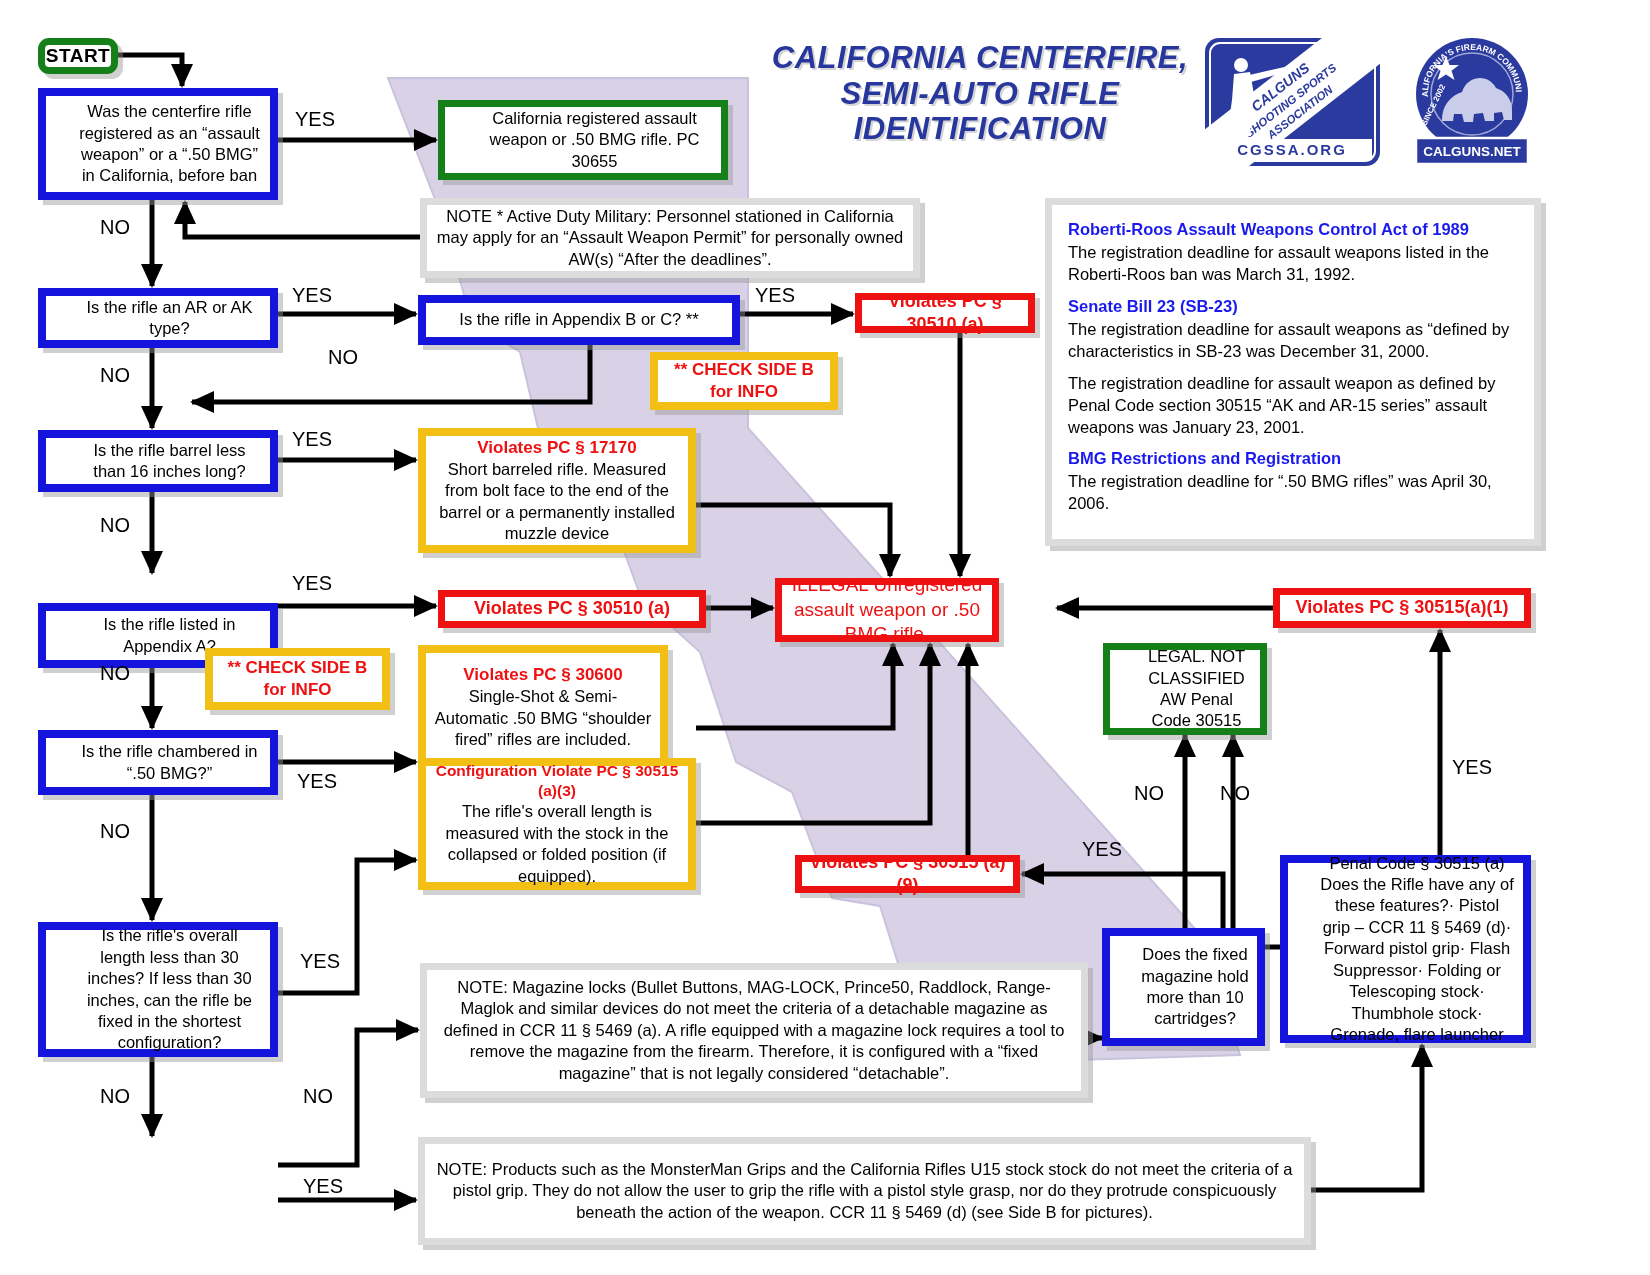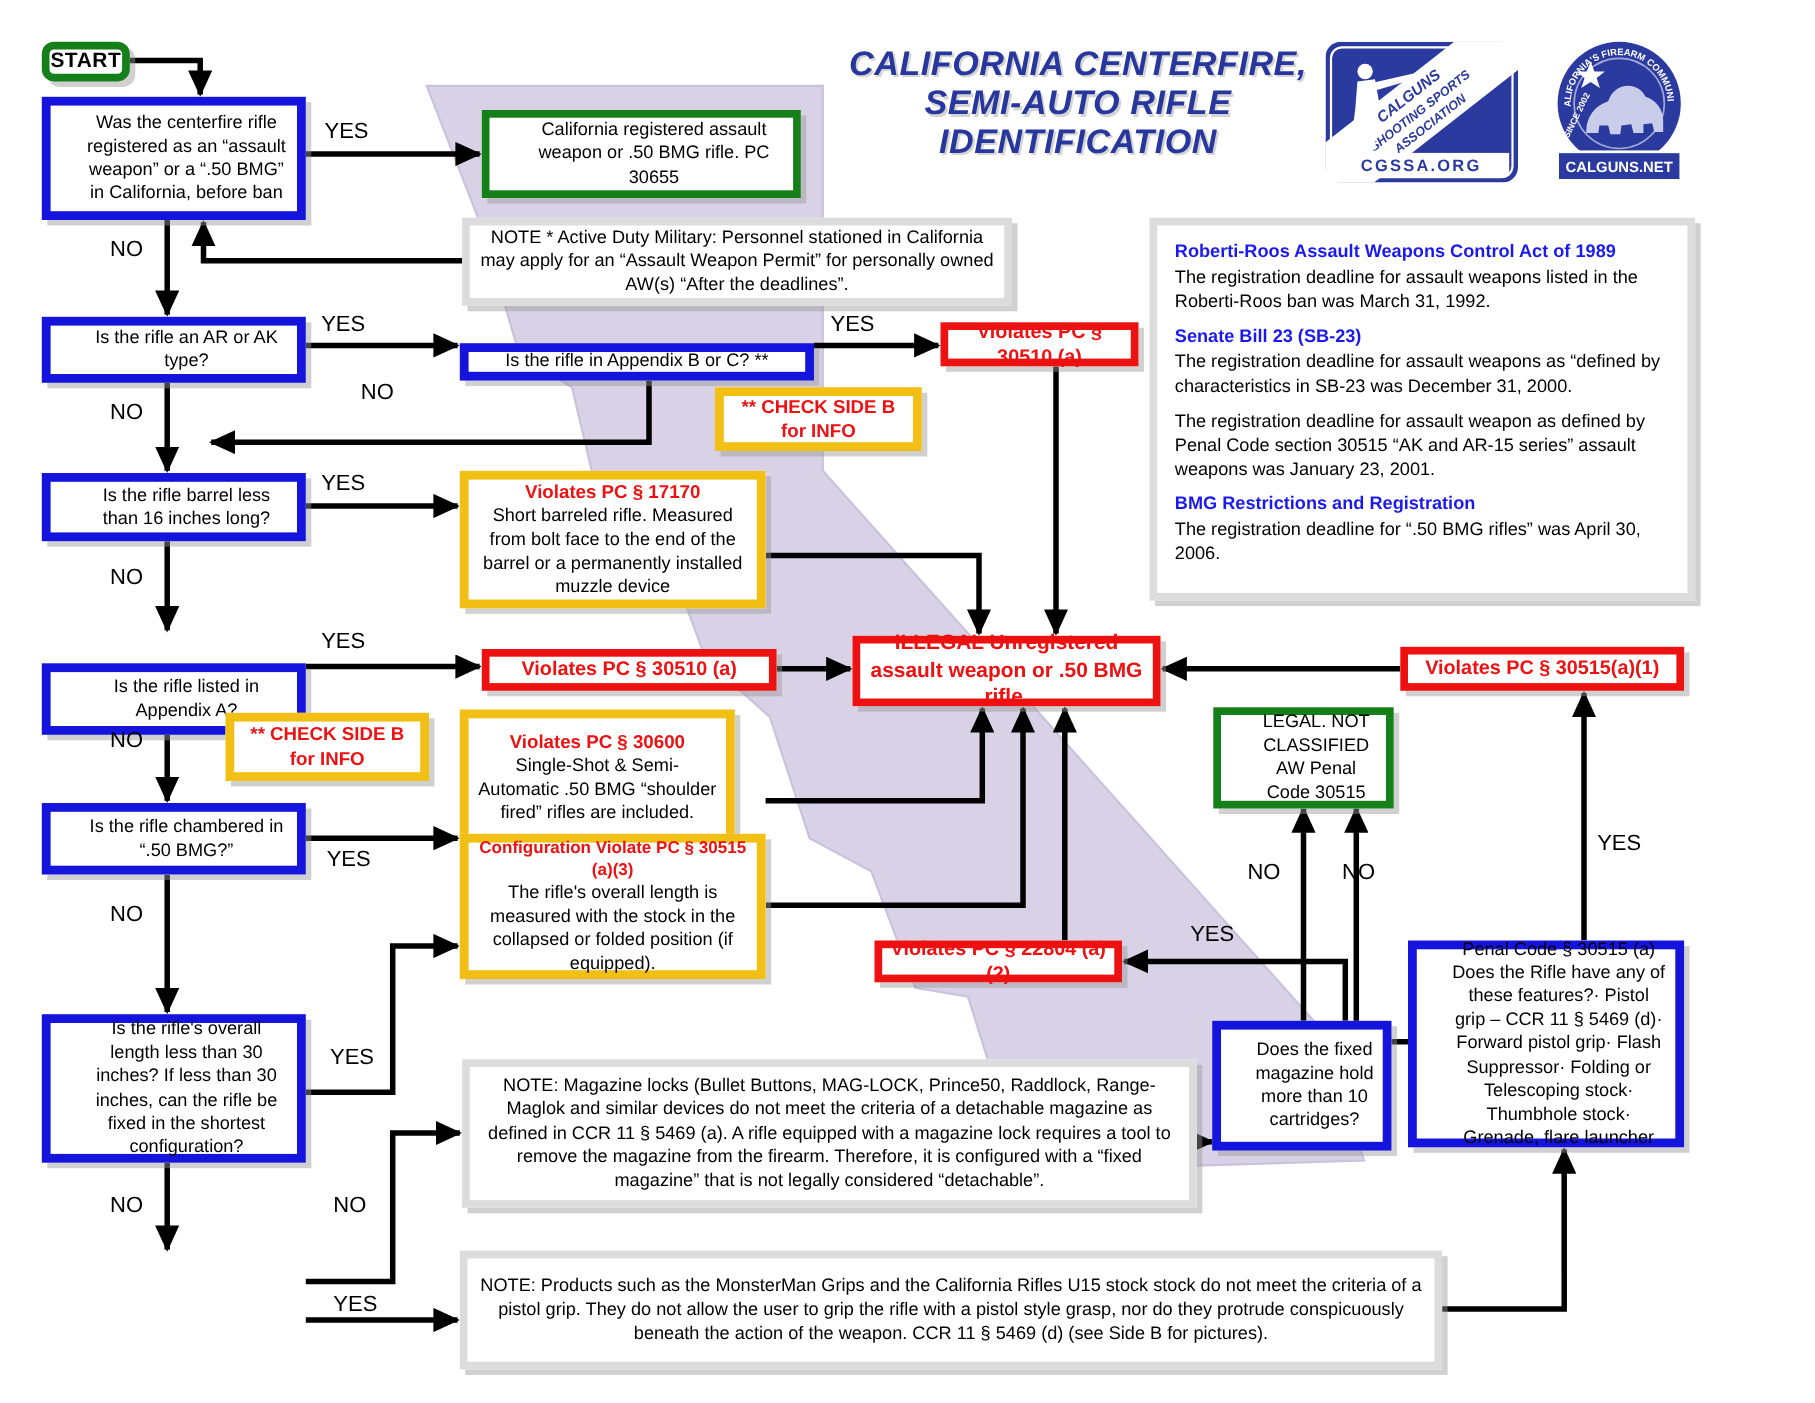--- a/index.html
+++ b/index.html
@@ -134,58 +134,58 @@
   <div class="box b-green start-box" style="left:38px;top:38px;width:80px;height:36px">START</div>
 
   <div class="box b-blue q" style="left:38px;top:88px;width:240px;height:112px">Was the centerfire rifle registered as an “assault weapon” or a “.50 BMG” in California, before ban</div>
 
   <div class="box b-green q" style="left:438px;top:100px;width:290px;height:80px">California registered assault weapon or .50 BMG rifle. PC 30655</div>
 
   <div class="box b-gray note" style="left:420px;top:198px;width:500px;height:80px">NOTE * Active Duty Military: Personnel stationed in California may apply for an “Assault Weapon Permit” for personally owned AW(s) “After the deadlines”.</div>
 
   <div class="box b-blue q" style="left:38px;top:288px;width:240px;height:60px">Is the rifle an AR or AK type?</div>
 
-  <div class="box b-blue q" style="left:418px;top:312px;width:322px;height:34px;padding:2px 6px">Is the rifle in Appendix B or C? **</div>
+  <div class="box b-blue q" style="left:418px;top:295px;width:322px;height:50px;padding:2px 6px">Is the rifle in Appendix B or C? **</div>
 
   <div class="box b-red t-red-big" style="left:855px;top:293px;width:180px;height:40px;padding:2px 6px">Violates PC § 30510 (a)</div>
 
   <div class="box b-gold t-red" style="left:650px;top:352px;width:188px;height:58px;font-size:17px">** CHECK SIDE B for INFO</div>
 
   <div class="box b-blue q" style="left:38px;top:430px;width:240px;height:62px">Is the rifle barrel less than 16 inches long?</div>
 
   <div class="box b-gold" style="left:418px;top:428px;width:278px;height:125px">
     <span class="vio-title">Violates PC § 17170</span>
     <span class="vio-body">Short barreled rifle. Measured from bolt face to the end of the barrel or a permanently installed muzzle device</span>
   </div>
 
   <div class="box b-blue q" style="left:38px;top:603px;width:240px;height:65px">Is the rifle listed in Appendix A?</div>
 
   <div class="box b-red t-red-big" style="left:438px;top:590px;width:268px;height:38px;padding:2px 6px">Violates PC § 30510 (a)</div>
 
-  <div class="box b-red" style="left:775px;top:578px;width:280px;height:64px;font-size:19px;font-weight:bold;color:#ee1111">ILLEGAL Unregistered assault weapon or .50 BMG rifle.</div>
+  <div class="box b-red" style="left:775px;top:578px;width:224px;height:64px;font-size:19px;font-weight:normal;color:#ee1111">ILLEGAL Unregistered assault weapon or .50 BMG rifle.</div>
 
   <div class="box b-red t-red-big" style="left:1273px;top:588px;width:258px;height:40px;padding:2px 6px">Violates PC § 30515(a)(1)</div>
 
   <div class="box b-gold t-red" style="left:205px;top:648px;width:185px;height:62px;font-size:17px">** CHECK SIDE B for INFO</div>
 
   <div class="box b-gold" style="left:418px;top:645px;width:250px;height:125px">
     <span class="vio-title">Violates PC § 30600</span>
     <span class="vio-body">Single-Shot &amp; Semi-Automatic .50 BMG “shoulder fired” rifles are included.</span>
   </div>
 
   <div class="box b-green q" style="left:1103px;top:643px;width:164px;height:92px">LEGAL. NOT CLASSIFIED AW Penal Code 30515</div>
 
   <div class="box b-blue q" style="left:38px;top:730px;width:240px;height:65px">Is the rifle chambered in “.50 BMG?”</div>
 
   <div class="box b-gold" style="left:418px;top:758px;width:278px;height:132px">
     <span class="vio-title" style="font-size:15.5px">Configuration Violate PC § 30515 (a)(3)</span>
     <span class="vio-body">The rifle's overall length is measured with the stock in the collapsed or folded position (if equipped).</span>
   </div>
 
-  <div class="box b-red t-red-big" style="left:795px;top:855px;width:225px;height:38px;padding:2px 6px">Violates PC § 22804 (a)(2)</div>
+  <div class="box b-red t-red-big" style="left:795px;top:855px;width:225px;height:38px;padding:2px 6px">Violates PC § 30515 (a)(9)</div>
 
   <div class="box b-blue q" style="left:38px;top:922px;width:240px;height:135px">Is the rifle's overall length less than 30 inches? If less than 30 inches, can the rifle be fixed in the shortest configuration?</div>
 
   <div class="box b-gray note" style="left:420px;top:963px;width:668px;height:135px">NOTE: Magazine locks (Bullet Buttons, MAG-LOCK, Prince50, Raddlock, Range-Maglok and similar devices do not meet the criteria of a detachable magazine as defined in CCR 11 § 5469 (a). A rifle equipped with a magazine lock requires a tool to remove the magazine from the firearm. Therefore, it is configured with a “fixed magazine” that is not legally considered “detachable”.</div>
 
   <div class="box b-blue q" style="left:1102px;top:928px;width:163px;height:118px">Does the fixed magazine hold more than 10 cartridges?</div>
 
   <div class="box b-blue q" style="left:1280px;top:855px;width:251px;height:188px">Penal Code § 30515 (a) Does the Rifle have any of these features?·  Pistol grip – CCR 11 § 5469 (d)·  Forward pistol grip· Flash Suppressor·  Folding or Telescoping stock·  Thumbhole stock·  Grenade, flare launcher</div>
 
 

